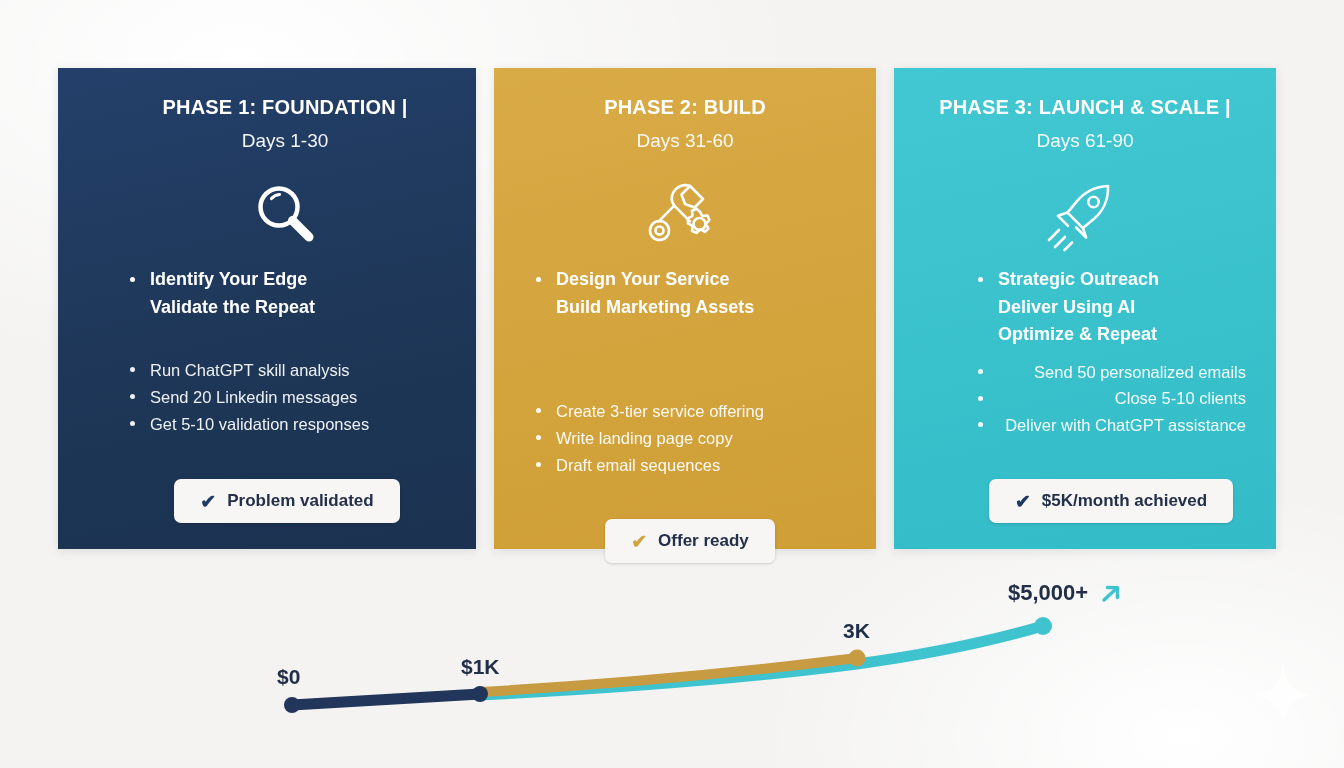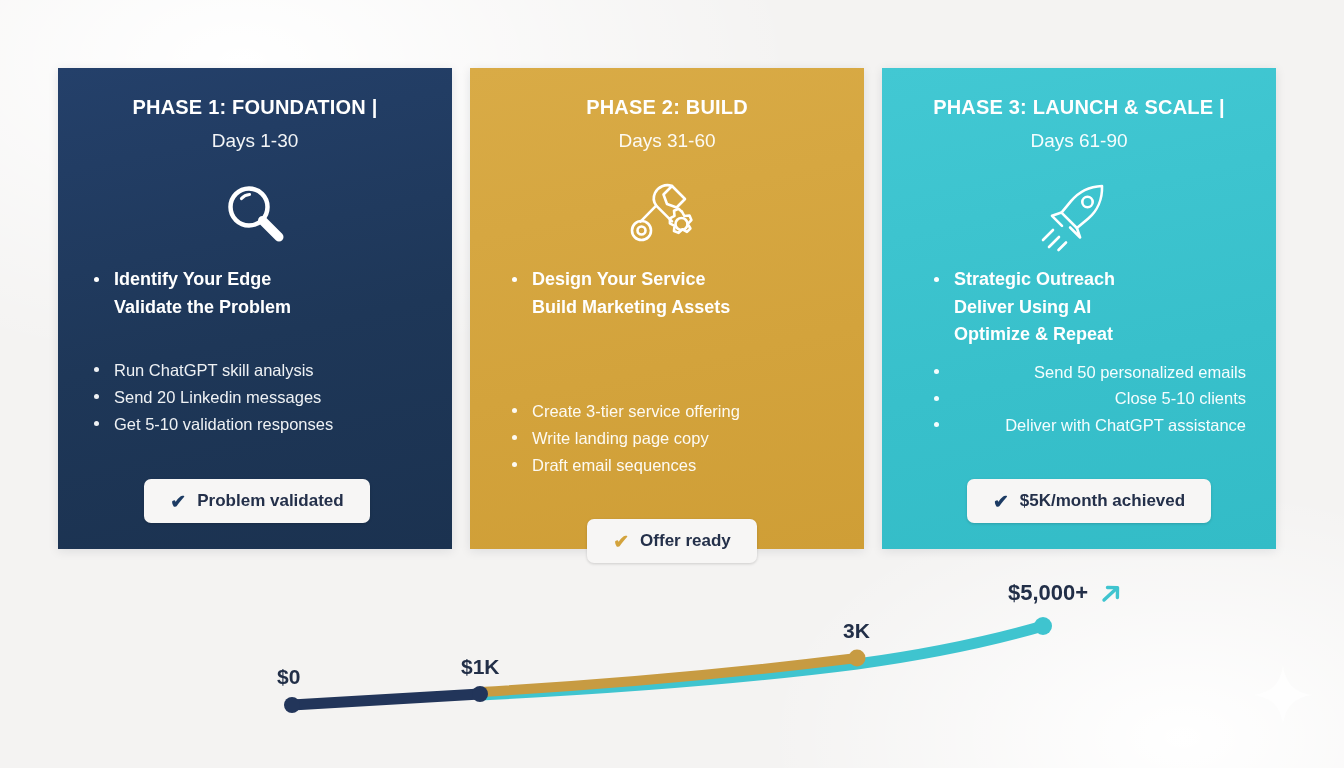--- a/index.html
+++ b/index.html
@@ -20,21 +20,21 @@
     opacity:.78;pointer-events:none;
   }
   .sparkle svg{display:block;width:100%;height:100%;}
 
   
   .cards{position:absolute;left:58px;top:68px;width:1218px;height:481px;display:flex;gap:18px;}
   .card{
     flex:1 1 0;position:relative;display:flex;flex-direction:column;align-items:center;
     box-shadow:0 2px 10px rgba(20,30,50,.10);
   }
-  .card.navy{background:linear-gradient(168deg,#24406a 0%,#1e3758 55%,#1b3250 100%);}
+  .card.navy{background:linear-gradient(168deg,#24406a 0%,#1e3758 55%,#1b3250 100%);padding-left:36px;}
   .card.gold{background:linear-gradient(168deg,#d9ab46 0%,#d3a33c 60%,#cf9e36 100%);}
   .card.teal{background:linear-gradient(168deg,#42c8d3 0%,#38c0cb 60%,#33bcc7 100%);}
 
   .card-title{
     margin-top:28px;font-size:20px;font-weight:bold;color:#ffffff;letter-spacing:.2px;
     text-align:center;line-height:1.1;white-space:nowrap;
   }
   .card-sub{
     margin-top:12px;font-size:19px;color:#f3f5f7;font-weight:400;text-align:center;
   }
@@ -45,21 +45,21 @@
     margin-top:26px;height:74px;display:flex;align-items:center;justify-content:center;
   }
   .icon-wrap svg{display:block;}
 
   .body{
     width:100%;box-sizing:border-box;padding:0 30px;flex:1 1 auto;
     display:flex;flex-direction:column;
   }
   .c1 .body{padding-left:34px;}
   .c2 .body{padding-left:40px;gap:41px;}
-  .c3 .body{padding-left:50px;}
+  .c3 .body{padding-left:82px;}
 
   ul{list-style:none;margin:0;padding:0;}
   li{
     position:relative;padding-left:22px;color:#ffffff;
   }
   li::before{
     content:"";position:absolute;left:2px;top:.62em;width:5px;height:5px;border-radius:50%;
     background:currentColor;
   }
   .lead{margin-top:14px;}
@@ -105,21 +105,21 @@
         <svg width="74" height="74" viewBox="0 0 74 74" fill="none">
           <circle cx="31" cy="29" r="18.5" stroke="#ffffff" stroke-width="4.5"></circle>
           <path d="M23.5 20.5a12 12 0 0 1 8-4" stroke="#ffffff" stroke-width="3.2" stroke-linecap="round"></path>
           <path d="M44.5 42.5 L61 59" stroke="#ffffff" stroke-width="9" stroke-linecap="round"></path>
         </svg>
       </div>
 
       <div class="body">
         <ul class="lead">
           <li>Identify Your Edge</li>
-          <li class="cont">Validate the Problem</li>
+          <li class="cont">Validate the Repeat</li>
         </ul>
         <ul class="tasks">
           <li>Run ChatGPT skill analysis</li>
           <li>Send 20 Linkedin messages</li>
           <li>Get 5-10 validation responses</li>
         </ul>
         <div class="badge-row">
           <div class="badge">
             <span class="check" style="color:#1c3b63">✔</span>
             <span>Problem validated</span>

